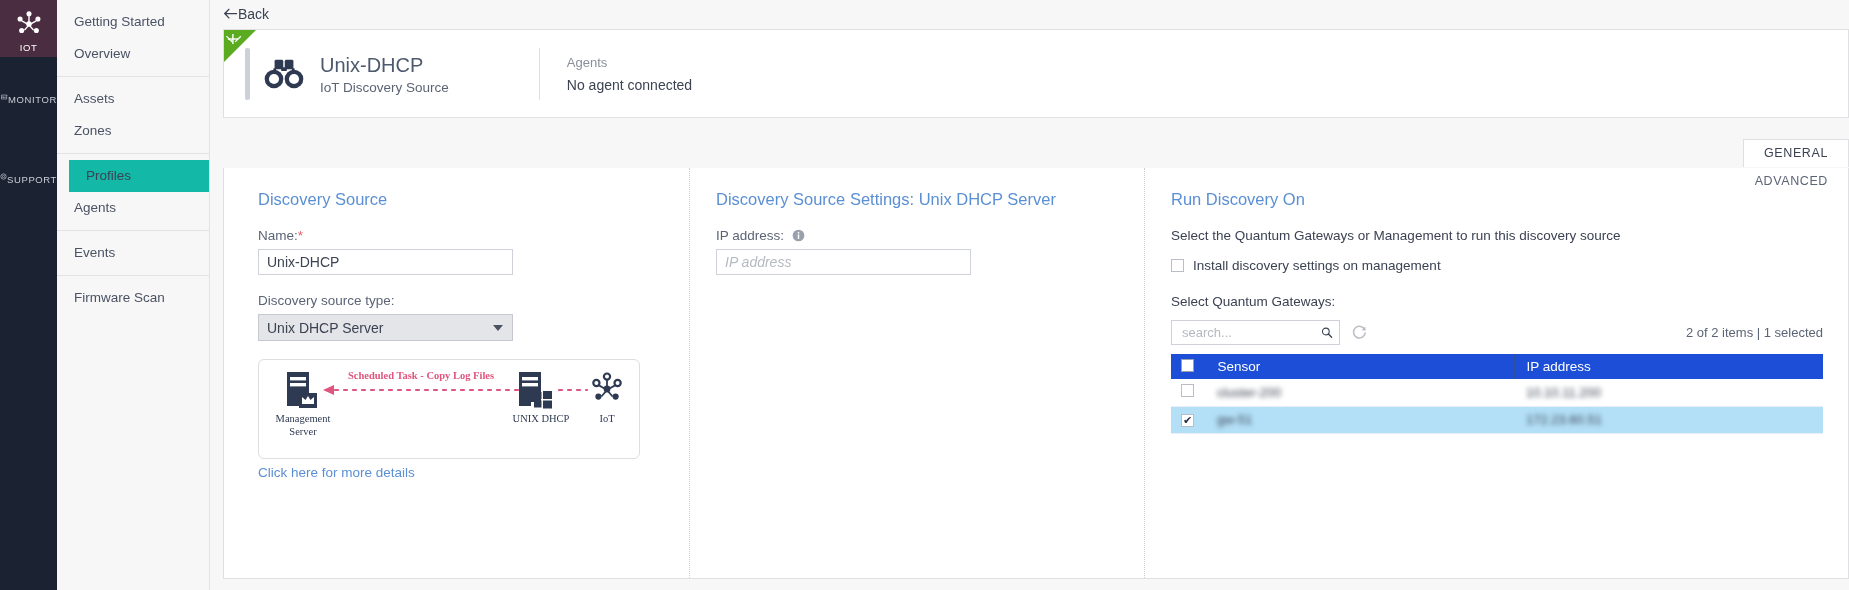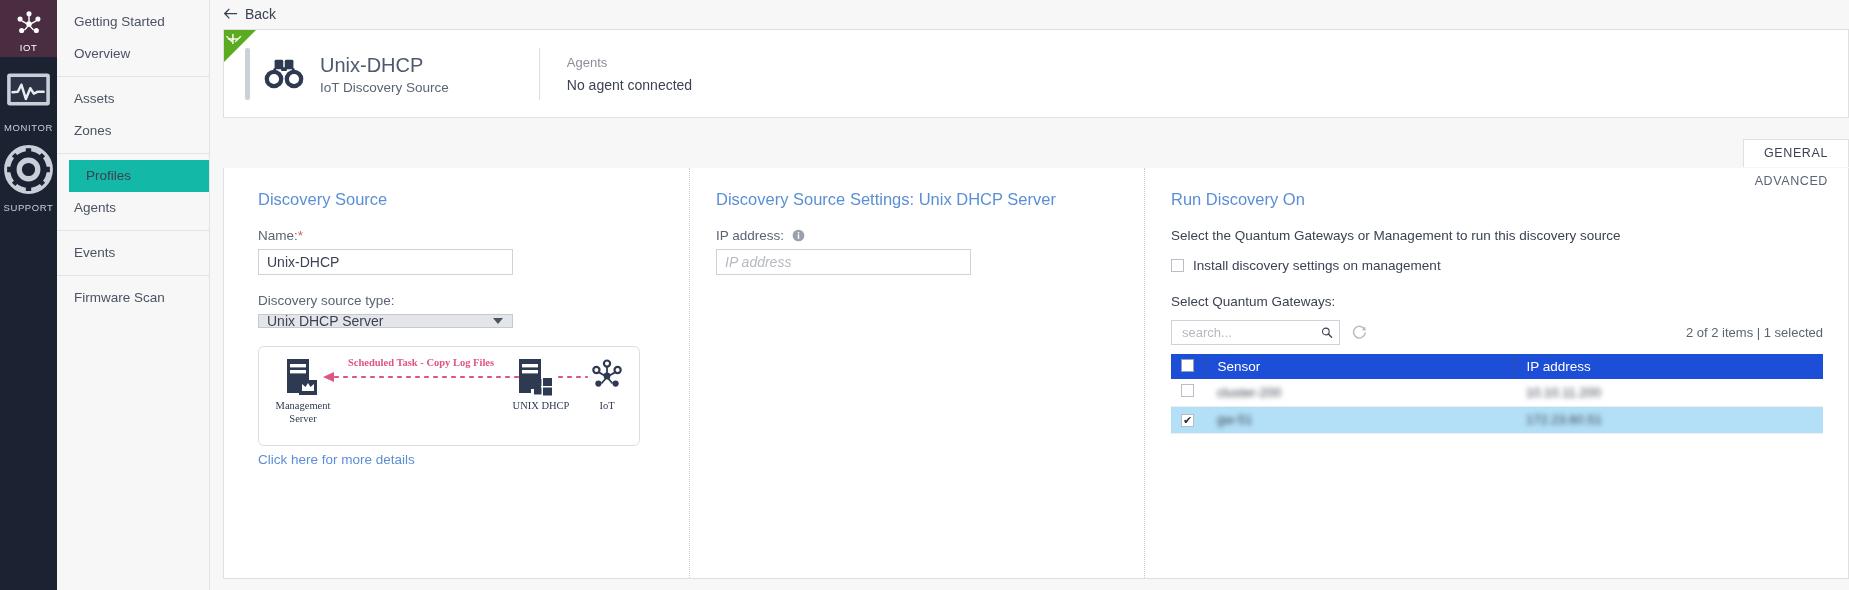--- a/index.html
+++ b/index.html
@@ -27,21 +27,21 @@
     color: #b9bec9;
     padding-top: 6px;
   }
   .rail-item.iot { background: #4a2d40; height: 57px; color: #ffffff; }
   .rail-item .rail-glyph { width: 28px; height: 28px; display:block; }
   .rail-label {
     font-size: 9.5px; letter-spacing: .6px;
     margin-top: 4px; color: #c9ced8;
   }
   .rail-item.iot .rail-label { color: #ffffff; }
-  .rail-block { display:flex; flex-direction:column; align-items:center; justify-content:center; height: 80px; }
+  .rail-block { display:flex; flex-direction:row; align-items:center; justify-content:center; height: 80px; }
 
   
   .nav {
     width: 153px; flex: 0 0 153px;
     background: #f7f7f8;
     border-right: 1px solid #e3e3e6;
   }
   .nav-group { border-bottom: 1px solid #e3e3e6; padding: 6px 0; }
   .nav-group:last-child { border-bottom: none; }
   .nav-item {
@@ -53,21 +53,21 @@
   }
   .nav-item.active { background: #14b8a6; color: #3b4252; margin-left: 12px; }
 
   
   .content { flex: 1 1 auto; background: #f7f7f8; position: relative; min-width: 0; }
 
   .backbar {
     height: 24px; padding: 4px 0 0 13px;
     display: flex; align-items: center; gap: 7px;
   }
-  .back-link { display:flex; align-items:center; gap:7px; cursor:pointer; }
+  .back-link { display:flex; align-items:center; cursor:pointer; }
   .back-arrow { width: 15px; height: 15px; display:block; }
   .back-text { font-size: 14px; color: #3b4252; }
 
   .card {
     margin: 5px 0 0 13px;
     margin-right: 0;
     background: #ffffff;
     border: 1px solid #e0e0e3;
     height: 89px;
     position: relative;
@@ -122,21 +122,21 @@
   .req { color: #e05c5c; }
   .txtinput {
     width: 255px; height: 26px;
     border: 1px solid #cfd2d8; background: #fff;
     font-size: 14px; color: #3b4252;
     padding: 0 8px; outline: none;
     font-family: "Liberation Sans", sans-serif;
   }
   .txtinput::placeholder { color: #b5b9c1; font-style: italic; }
   .select {
-    width: 255px; height: 14px;
+    width: 255px; height: 27px;
     border: 1px solid #c6c9cf; background: #e4e5e8;
     font-size: 14px; color: #3b4252;
     display:flex; align-items:center; justify-content: space-between;
     padding: 0 9px 0 8px; cursor: pointer;
   }
   .caret { width:0; height:0; border-left:5px solid transparent; border-right:5px solid transparent; border-top:6px solid #4a5263; }
   .gap-18 { height: 18px; }
 
   
   .diagram {

